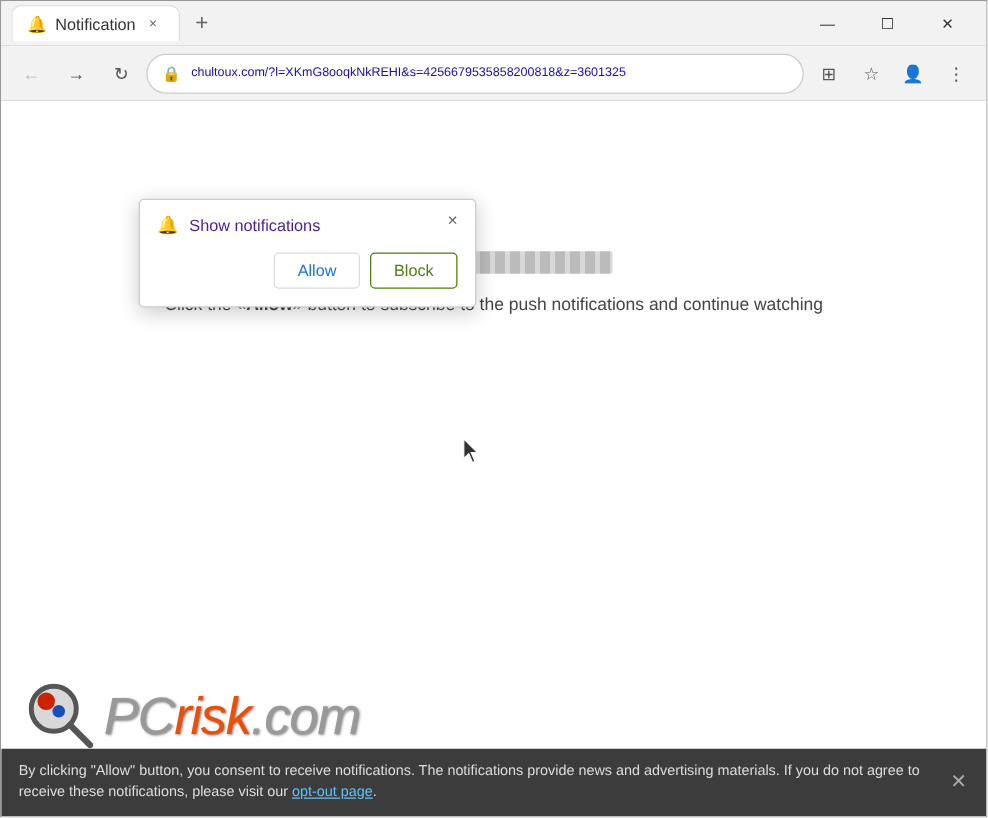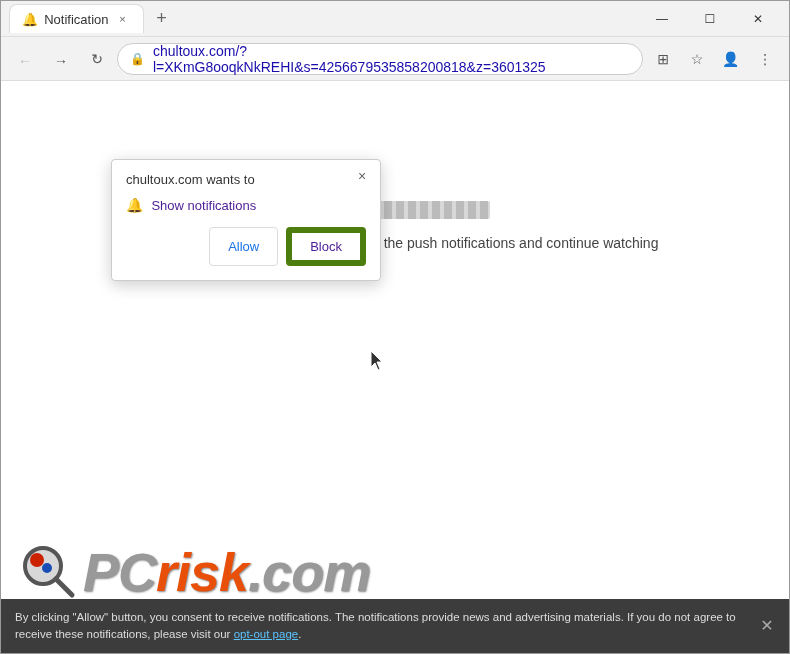--- a/index.html
+++ b/index.html
@@ -79,21 +79,21 @@
       border: 1px solid #ccc;
       border-radius: 16px;
       display: flex;
       align-items: center;
       padding: 0 12px;
       gap: 8px;
       font-size: 13px;
       color: #333;
     }
     .address-bar .lock-icon { color: #555; font-size: 12px; }
-    .address-text { flex: 1; font-size: 14px; color: #1a0dab; }
+    .address-text { flex: 1; font-size: 10px; color: #1a0dab; }
     .toolbar-icons { display: flex; gap: 2px; }
     .toolbar-icon-btn {
       width: 32px; height: 32px;
       border-radius: 50%;
       display: flex; align-items: center; justify-content: center;
       font-size: 14px; color: #555;
       cursor: pointer;
     }
 
     
@@ -145,23 +145,23 @@
       font-size: 13px;
       color: #1a73e8;
       background: transparent;
       border: 1px solid #dadce0;
       border-radius: 4px;
       cursor: pointer;
     }
     .btn-block {
       padding: 6px 18px;
       font-size: 13px;
-      color: #4c1d95;
+      color: #4d7c0f;
       background: transparent;
-      border: 6px solid #4d7c0f;
+      border: 1px solid #4d7c0f;
       border-radius: 4px;
       cursor: pointer;
     }
 
     
     .page-body {
       display: flex;
       flex-direction: column;
       align-items: center;
       padding-top: 120px;
@@ -193,22 +193,22 @@
       display: flex;
       align-items: center;
       gap: 0;
     }
     .pcrisk-icon {
       width: 60px; height: 60px;
       position: relative;
       margin-right: 4px;
     }
     .logo-text {
-      font-size: 54px;
-      font-weight: 700;
+      font-size: 42px;
+      font-weight: 400;
       color: #aaa;
       letter-spacing: -1px;
       font-style: italic;
       text-shadow: 1px 1px 2px #888;
     }
 
     
     .bottom-banner {
       position: absolute;
       bottom: 0;
@@ -277,21 +277,20 @@
       <div class="toolbar-icon-btn">☆</div>
       <div class="toolbar-icon-btn">👤</div>
       <div class="toolbar-icon-btn">⋮</div>
     </div>
   </div>
 
   <div class="content">
 
     <div class="notification-popup">
       <div class="popup-close">×</div>
-      <div class="popup-title">chultoux.com wants to</div>
       <div class="popup-item">
         <span class="bell-icon">🔔</span>
         <span class="popup-item-text">Show notifications</span>
       </div>
       <div class="popup-buttons">
         <button class="btn-allow">Allow</button>
         <button class="btn-block">Block</button>
       </div>
     </div>
 

